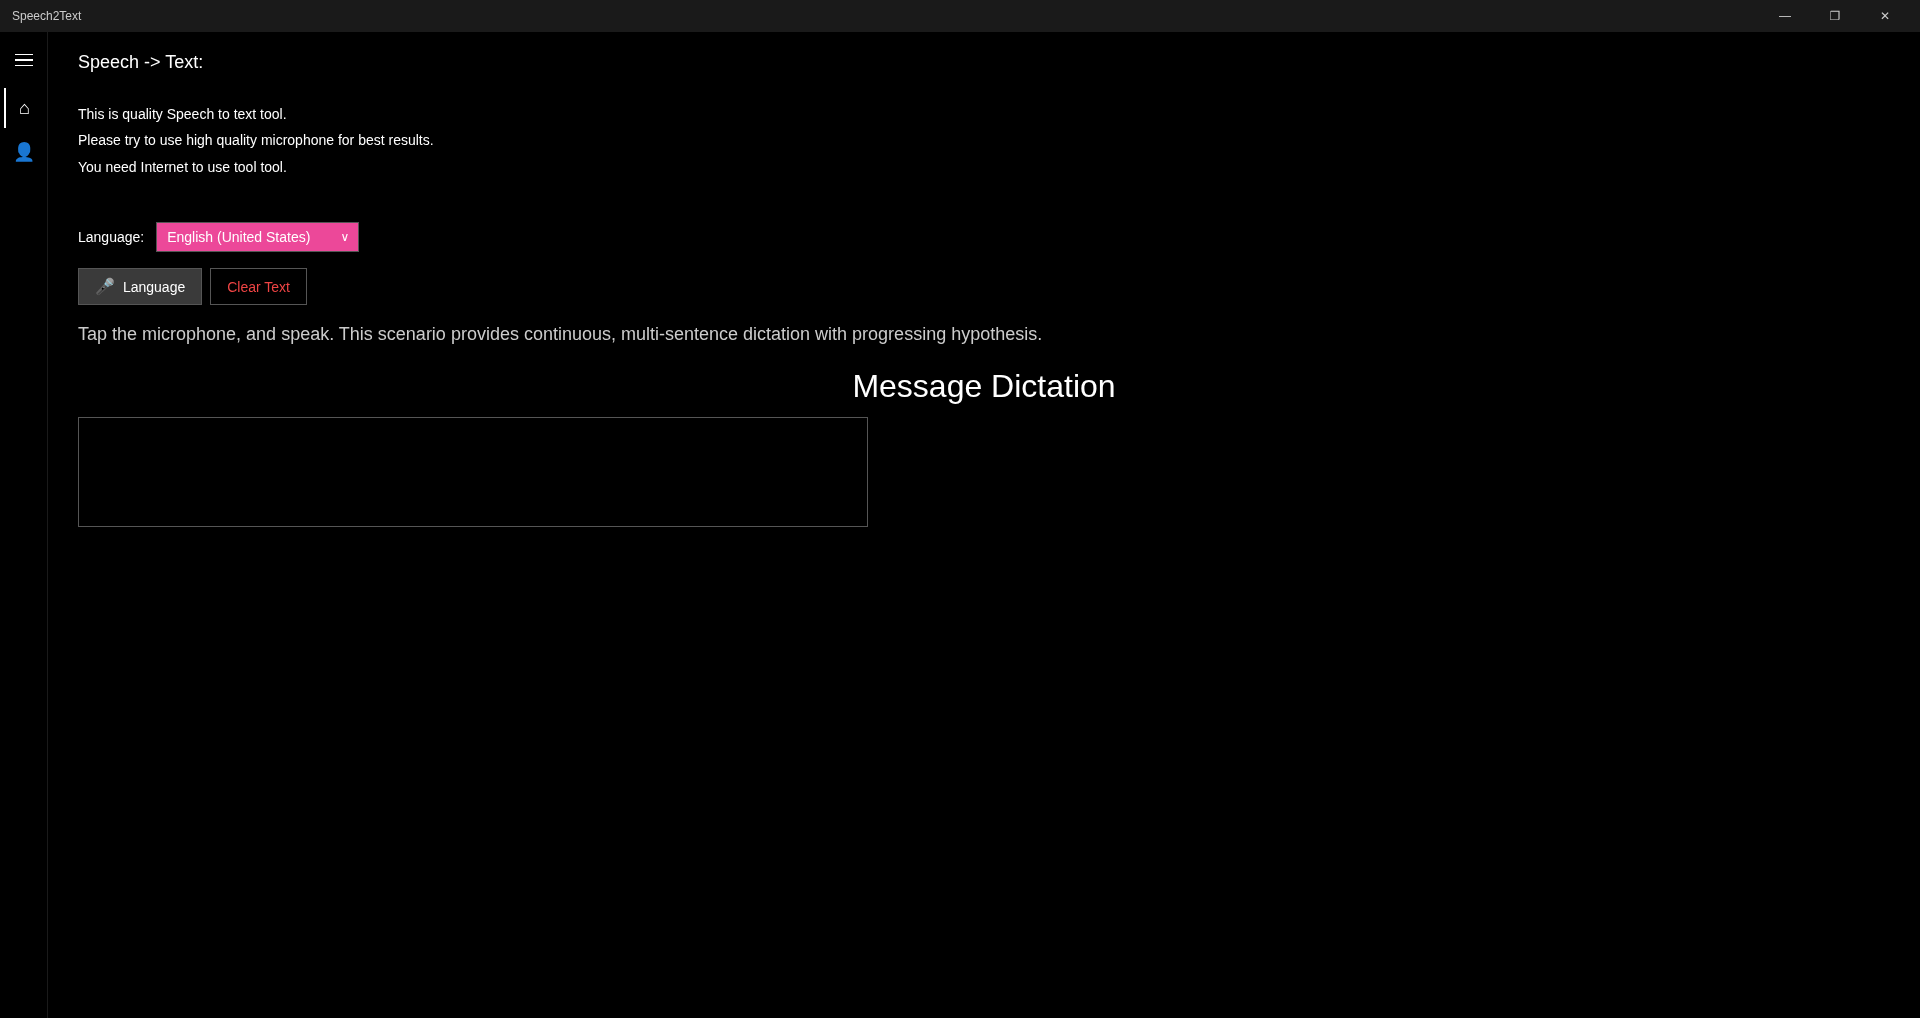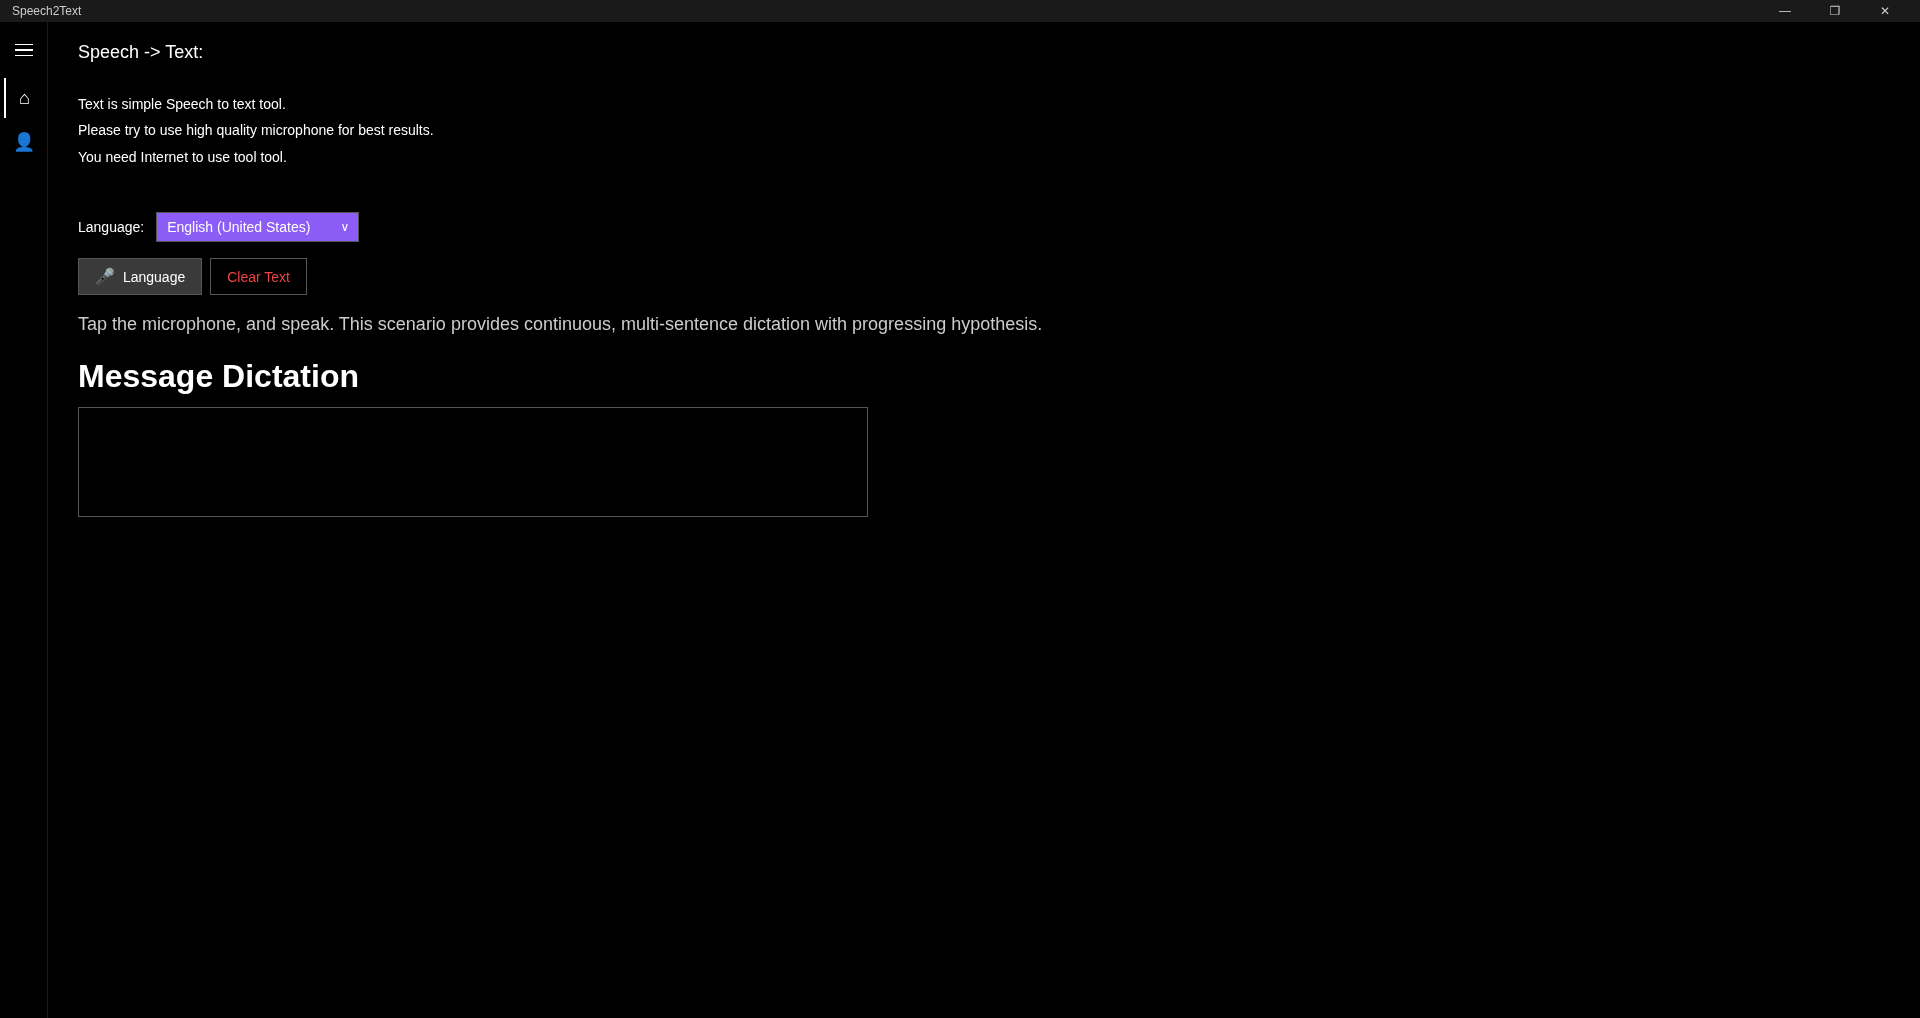--- a/index.html
+++ b/index.html
@@ -16,21 +16,21 @@
       width: 1920px;
       height: 1018px;
       overflow: hidden;
       display: flex;
       flex-direction: column;
     }
 
     
     .title-bar {
       background-color: #1a1a1a;
-      height: 22px;
+      height: 32px;
       display: flex;
       align-items: center;
       justify-content: space-between;
       padding: 0 12px;
       flex-shrink: 0;
     }
 
     .title-bar-left {
       display: flex;
       align-items: center;
@@ -152,21 +152,21 @@
       gap: 12px;
       margin-bottom: 16px;
     }
 
     .language-label {
       font-size: 14px;
       color: #ffffff;
     }
 
     .language-select {
-      background-color: #8b5cf6;
+      background-color: #ec4899;
       color: #ffffff;
       border: 1px solid #555555;
       padding: 6px 32px 6px 10px;
       font-size: 14px;
       appearance: none;
       -webkit-appearance: none;
       cursor: pointer;
       min-width: 200px;
       position: relative;
     }
@@ -220,23 +220,24 @@
 
     .hint-text {
       font-size: 18px;
       color: #cccccc;
       margin-bottom: 20px;
       line-height: 1.5;
     }
 
     .dictation-title {
       font-size: 32px;
-      font-weight: 700;
+      font-weight: 400;
       color: #ffffff;
       margin-bottom: 12px;
+      text-align: center;
     }
 
     .dictation-textarea {
       width: 790px;
       height: 110px;
       background-color: #000000;
       border: 1px solid #555555;
       color: #ffffff;
       font-size: 14px;
       padding: 10px;
@@ -273,21 +274,21 @@
     <div class="sidebar-icon inactive">
       <span>👤</span>
     </div>
   </div>
 
   <div class="main-content">
 
     <div class="page-header">Speech -&gt; Text:</div>
 
     <div>
-      <div class="info-text">Text is simple Speech to text tool.</div>
+      <div class="info-text">This is quality Speech to text tool.</div>
       <div class="info-text">Please try to use high quality microphone for best results.</div>
       <div class="info-text">You need Internet to use tool tool.</div>
     </div>
 
     <div class="controls-section">
 
       
       <div class="language-row">
         <span class="language-label">Language:</span>
         <div class="select-wrapper">

